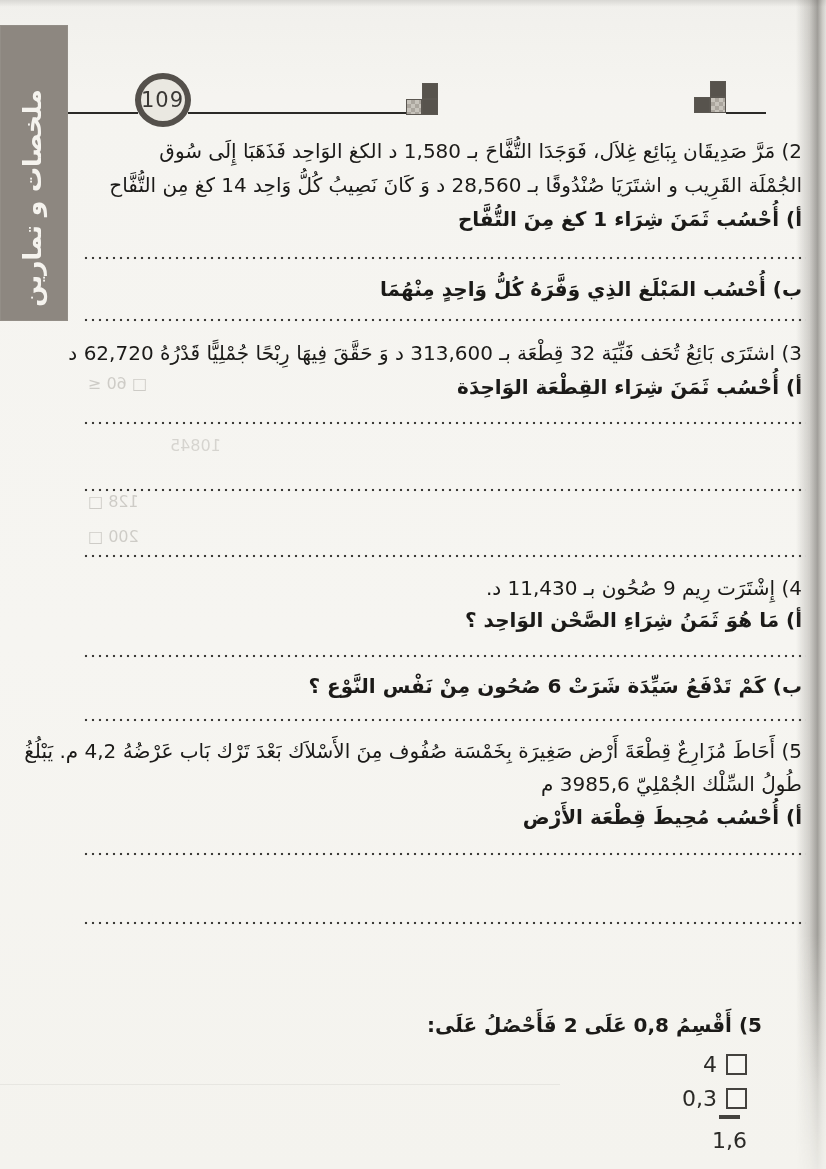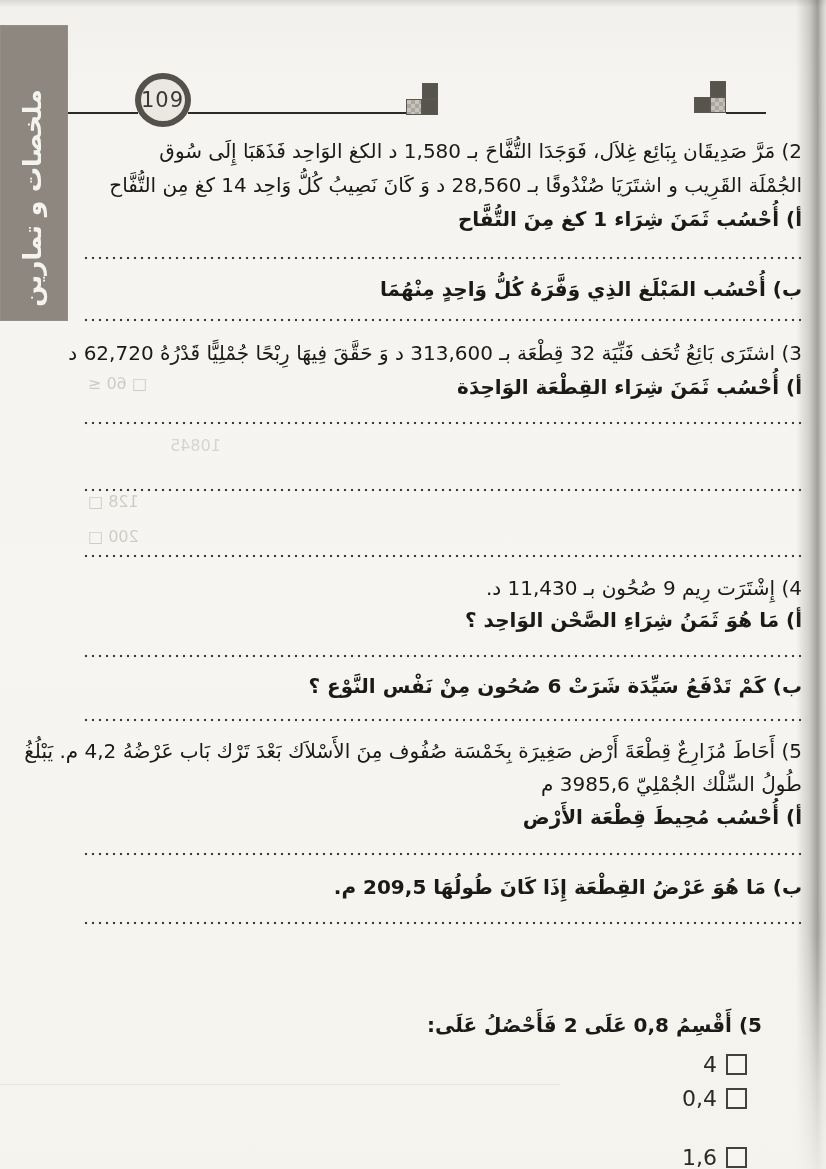--- a/index.html
+++ b/index.html
@@ -103,34 +103,33 @@
   <div class="row" style="top:573px;">4) إِشْتَرَت رِيم 9 صُحُون بـ 11,430 د.</div>
   <div class="row b" style="top:605px;">أ) مَا هُوَ ثَمَنُ شِرَاءِ الصَّحْن الوَاحِد ؟</div>
   <div class="dots" style="top:654px;"></div>
   <div class="row b" style="top:671px;">ب) كَمْ تَدْفَعُ سَيِّدَة شَرَتْ 6 صُحُون مِنْ نَفْس النَّوْع ؟</div>
   <div class="dots" style="top:718px;"></div>
 
   <div class="row" style="top:736px;">5) أَحَاطَ مُزَارِعٌ قِطْعَةَ أَرْض صَغِيرَة بِخَمْسَة صُفُوف مِنَ الأَسْلاَك بَعْدَ تَرْك بَاب عَرْضُهُ 4,2 م. يَبْلُغُ</div>
   <div class="row" style="top:769px;">طُولُ السِّلْك الجُمْلِيّ 3985,6 م</div>
   <div class="row b" style="top:802px;">أ) أُحْسُب مُحِيطَ قِطْعَة الأَرْض</div>
   <div class="dots" style="top:852px;"></div>
-  <div class="row b" style="top:872px;">ب) مَا هُوَ عَرْضُ القِطْعَة إِذَا كَانَ طُولُهَا 209,5 م.</div>
   <div class="dots" style="top:921px;"></div>
 
   <div class="mcq-q">5) أَقْسِمُ 0,8 عَلَى 2 فَأَحْصُلُ عَلَى:</div>
 
   <div class="opt" style="top:1051px;">
     <span class="checkbox"></span>
     <span class="val">4</span>
   </div>
   <div class="opt" style="top:1085px;">
     <span class="checkbox"></span>
-    <span class="val">0,4</span>
+    <span class="val">0,3</span>
   </div>
-  <div class="opt" style="top:1144px;">
+  <div class="opt" style="top:1115px;flex-direction:column;">
     <span class="checkbox"></span>
     <span class="val">1,6</span>
   </div>
 
   <div class="ghost" style="left:88px;top:374px;">≥ 60 □</div>
   <div class="ghost" style="left:88px;top:492px;">□ 128</div>
   <div class="ghost" style="left:88px;top:527px;">□ 200</div>
   <div class="ghost" style="left:170px;top:436px;opacity:.3;">10845</div>
 
   <div class="crease"></div>

